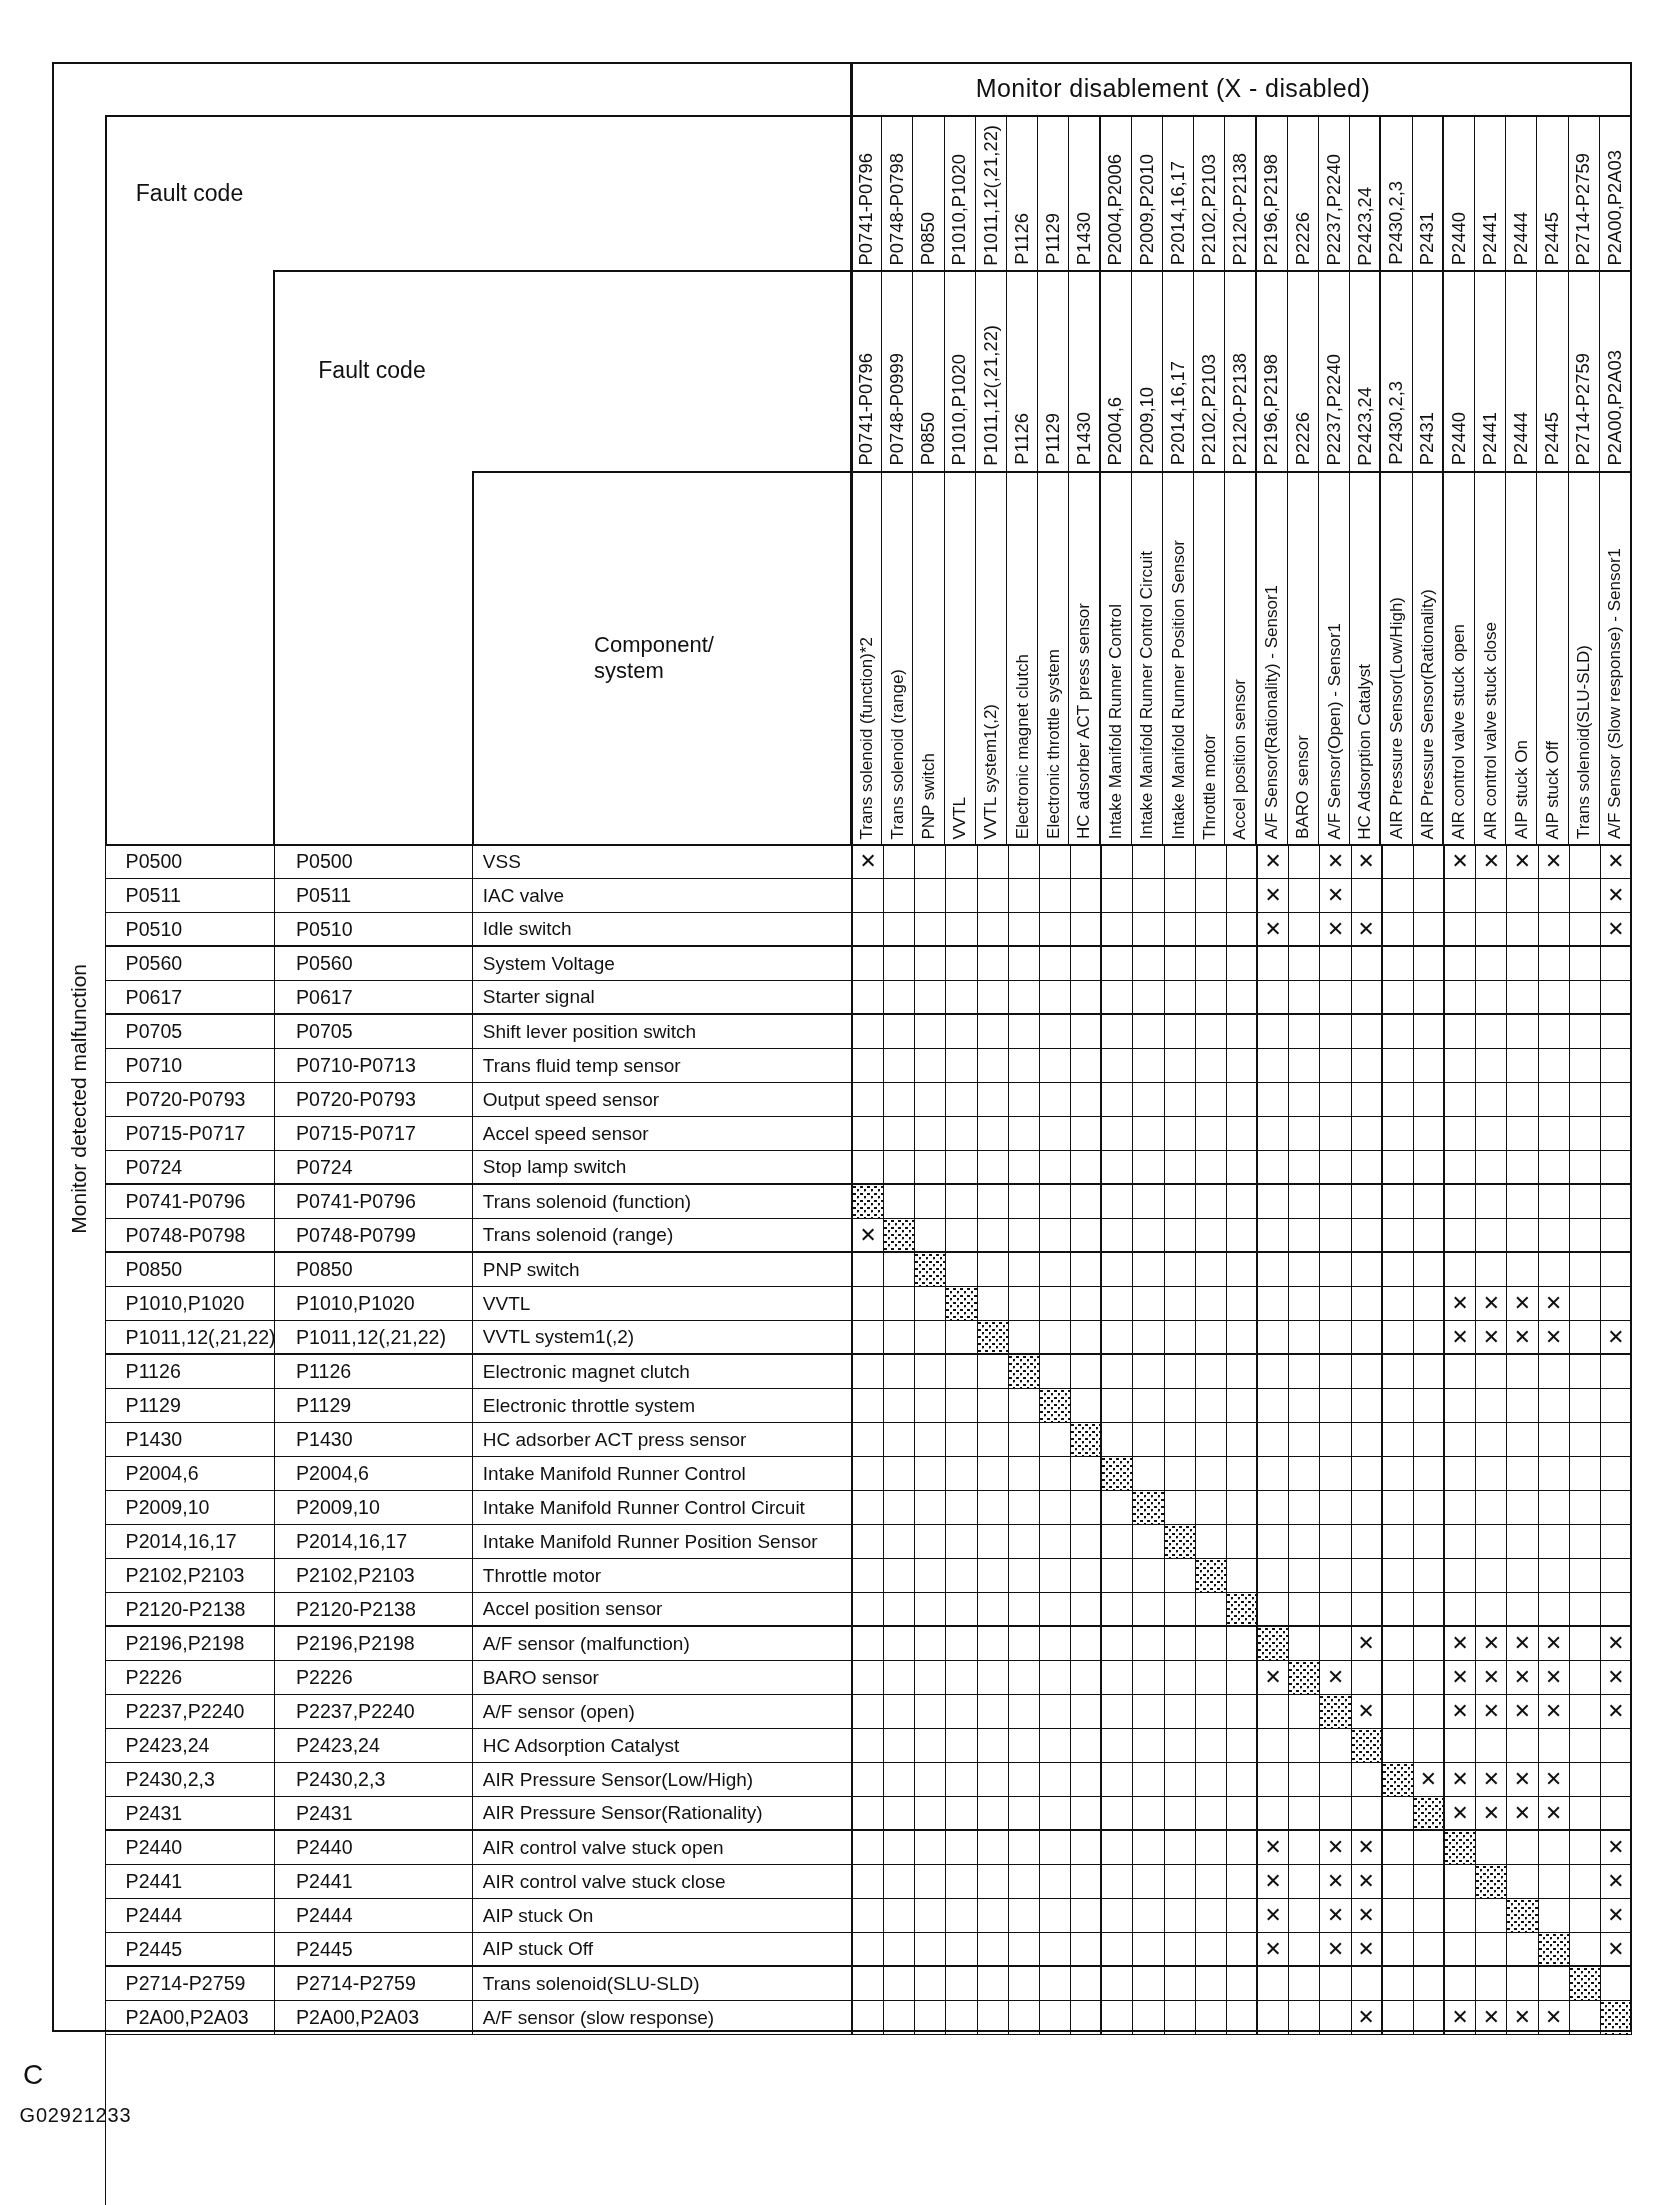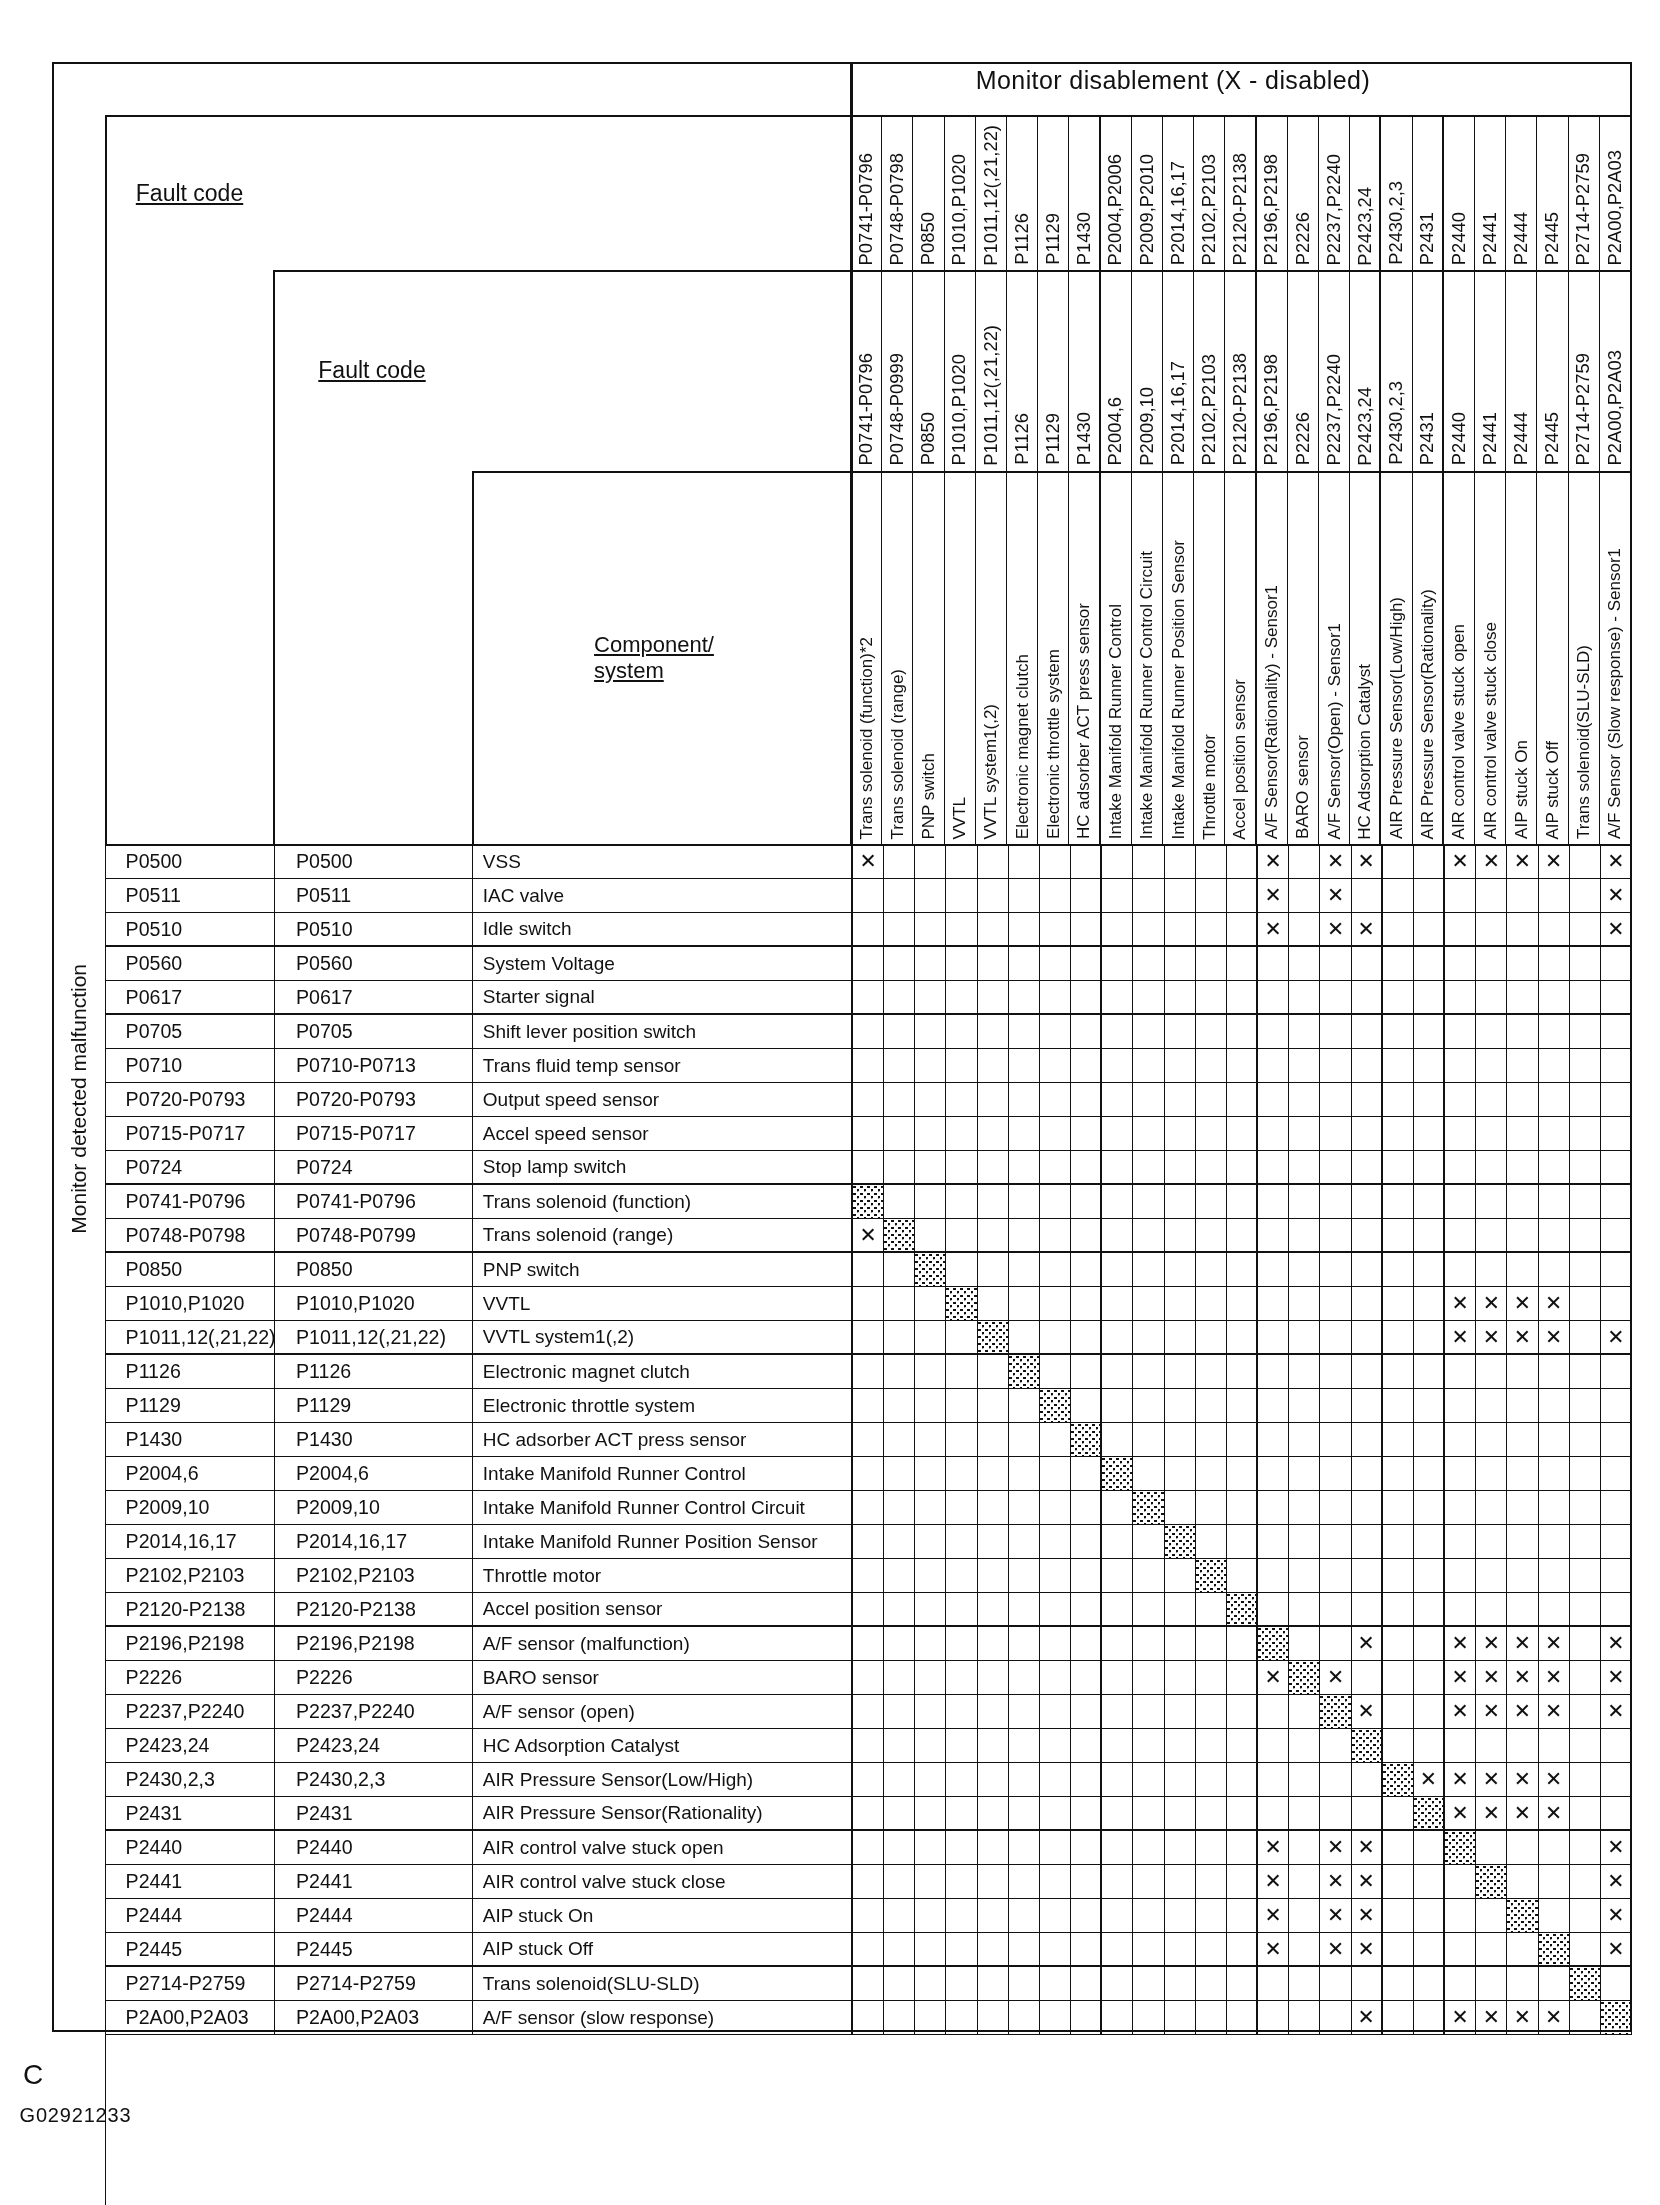--- a/index.html
+++ b/index.html
@@ -8,24 +8,24 @@
     font-family:"Liberation Sans",sans-serif;color:#111;overflow:hidden;
   }
   .abs{position:absolute;box-sizing:border-box;}
   
   .outer{left:52px;top:62px;width:1580px;height:1970px;border:2.5px solid #111;}
   
   .hline{background:#111;height:1.6px;}
   .vline{background:#111;width:1.6px;}
   .vline.thick{width:2.5px;}
   
-  .title-cell{left:851px;top:54px;width:644px;height:52px;display:flex;align-items:center;justify-content:center;
+  .title-cell{left:851px;top:62px;width:644px;height:52px;display:flex;align-items:center;justify-content:center;
     font-size:25px;letter-spacing:0.4px;}
   
-  .stair-label{display:flex;align-items:center;justify-content:center;font-size:23px;text-decoration:underline;}
+  .stair-label{display:flex;align-items:center;justify-content:center;font-size:23px;}
   .lbl1{left:105px;top:115px;width:169px;height:156px;}
   .lbl2{left:273px;top:270px;width:198px;height:201px;}
   .lbl3{left:464px;top:471px;width:380px;height:374px;font-size:22px;white-space:pre-line;text-align:left;}
   
   .band{left:851px;width:780px;display:grid;grid-template-columns:repeat(25,1fr);}
   .band1{top:115px;height:156px;}
   .band2{top:270px;height:201px;}
   .band3{top:471px;height:374px;}
   .vcell{box-sizing:border-box;border-right:0.8px solid #111;display:flex;align-items:flex-end;justify-content:center;
     padding-bottom:5.7px;overflow:hidden;}

